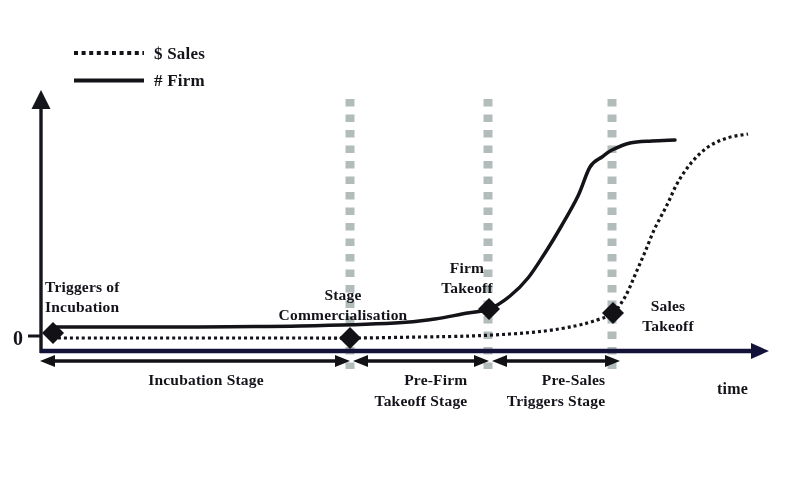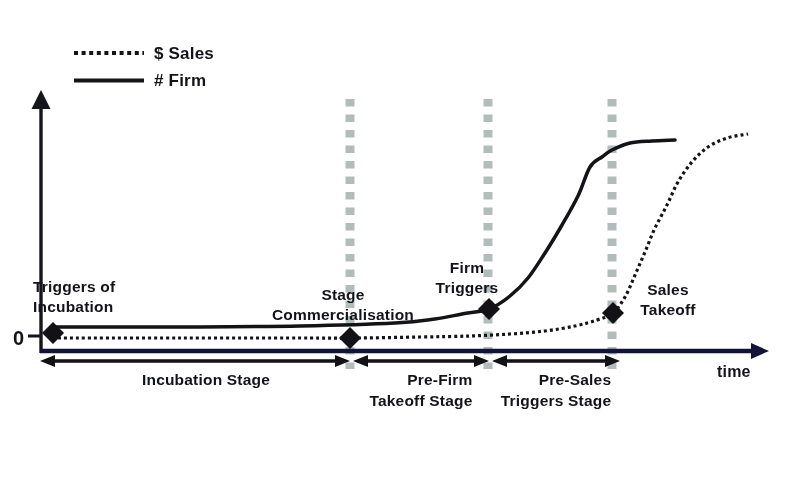--- a/index.html
+++ b/index.html
@@ -13,25 +13,25 @@
   .legend-firms-sample{stroke:#131318;stroke-width:4;}
   .axis-y{stroke:#15151c;stroke-width:3.4;}
   .axis-x{stroke:#131339;stroke-width:4.6;}
   .tick{stroke:#15151c;stroke-width:3;}
   .head-y{fill:#15151c;}
   .head-x{fill:#131339;}
   .stage line{stroke:#111116;stroke-width:3.6;}
   .stage polygon{fill:#111116;}
   .diamond{fill:#111116;}
   .t{position:absolute;font-weight:700;font-size:15.5px;line-height:20px;
-     color:#13131a;white-space:pre-line;letter-spacing:.2px;}
+     color:#13131a;white-space:pre-line;letter-spacing:.2px;font-family:Liberation Serif, serif;}
   .ctr{transform:translateX(-50%);text-align:center;}
   .fs17{font-size:17px;line-height:22px;}
   .fs20{font-size:20px;line-height:22px;}
-  .fs16{font-size:16px;line-height:18px;}
+  .fs16{font-size:16px;line-height:18px;margin-top:17px;}
   .lh21{line-height:21px;text-align:right;}
 </style>
 </head>
 <body>
 
 <svg id="chart-svg" width="800" height="477" viewBox="0 0 800 477">
 
   <line class="milestone" x1="350" x2="350" y1="99" y2="369"></line>
   <line class="milestone" x1="488" x2="488" y1="99" y2="369"></line>
   <line class="milestone" x1="612" x2="612" y1="99" y2="369"></line>
@@ -69,26 +69,26 @@
   <line class="legend-sales-sample" x1="74" y1="53" x2="144" y2="53"></line>
   <line class="legend-firms-sample" x1="74" y1="80.5" x2="144" y2="80.5"></line>
 </svg>
 
 <div class="t fs17" style="left:154px;top:43px">$ Sales</div>
 <div class="t fs17" style="left:154px;top:70px"># Firm</div>
 
 <div class="t fs20" style="left:13px;top:327px">0</div>
 <div class="t fs16" style="left:717px;top:363px">time</div>
 
-<div class="t" style="left:33px;top:277px">Triggers of
+<div class="t" style="left:45px;top:277px">Triggers of
 Incubation</div>
 <div class="t ctr" style="left:343px;top:285px">Stage
 Commercialisation</div>
 <div class="t ctr" style="left:467px;top:258px">Firm
-Triggers</div>
-<div class="t ctr" style="left:668px;top:280px">Sales
+Takeoff</div>
+<div class="t ctr" style="left:668px;top:296px">Sales
 Takeoff</div>
 
 <div class="t ctr lh21" style="left:206px;top:369px">Incubation Stage</div>
 <div class="t ctr lh21" style="left:421px;top:369px">Pre-Firm
 Takeoff Stage</div>
 <div class="t ctr lh21" style="left:556px;top:369px">Pre-Sales
 Triggers Stage</div>
 
 </body></html>

